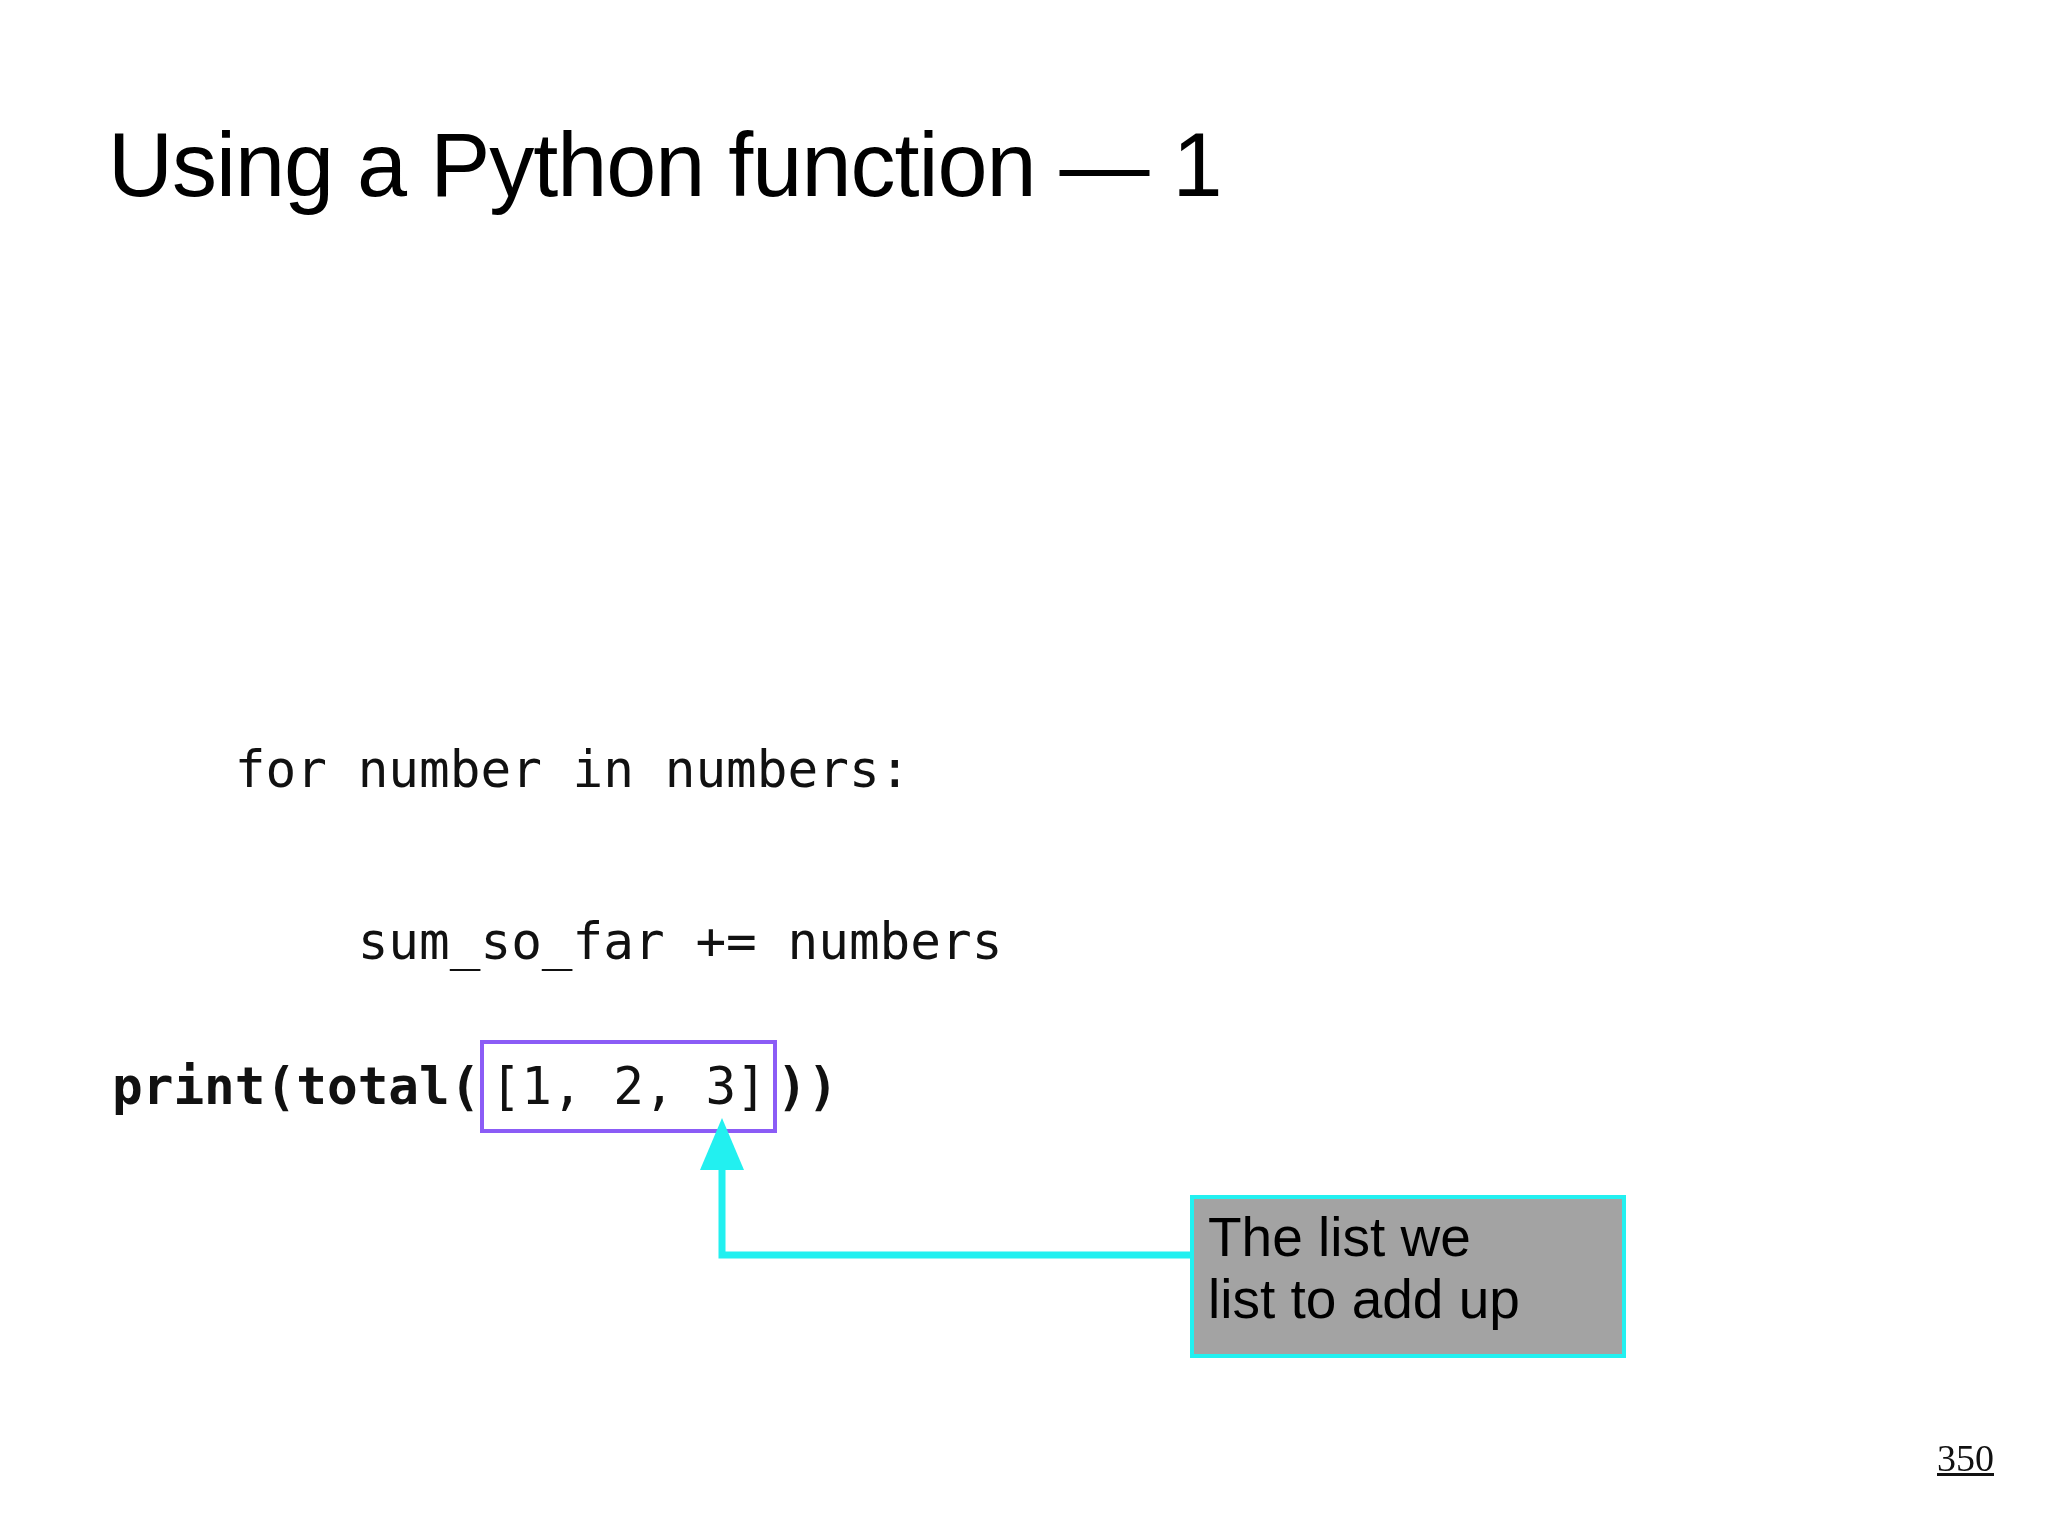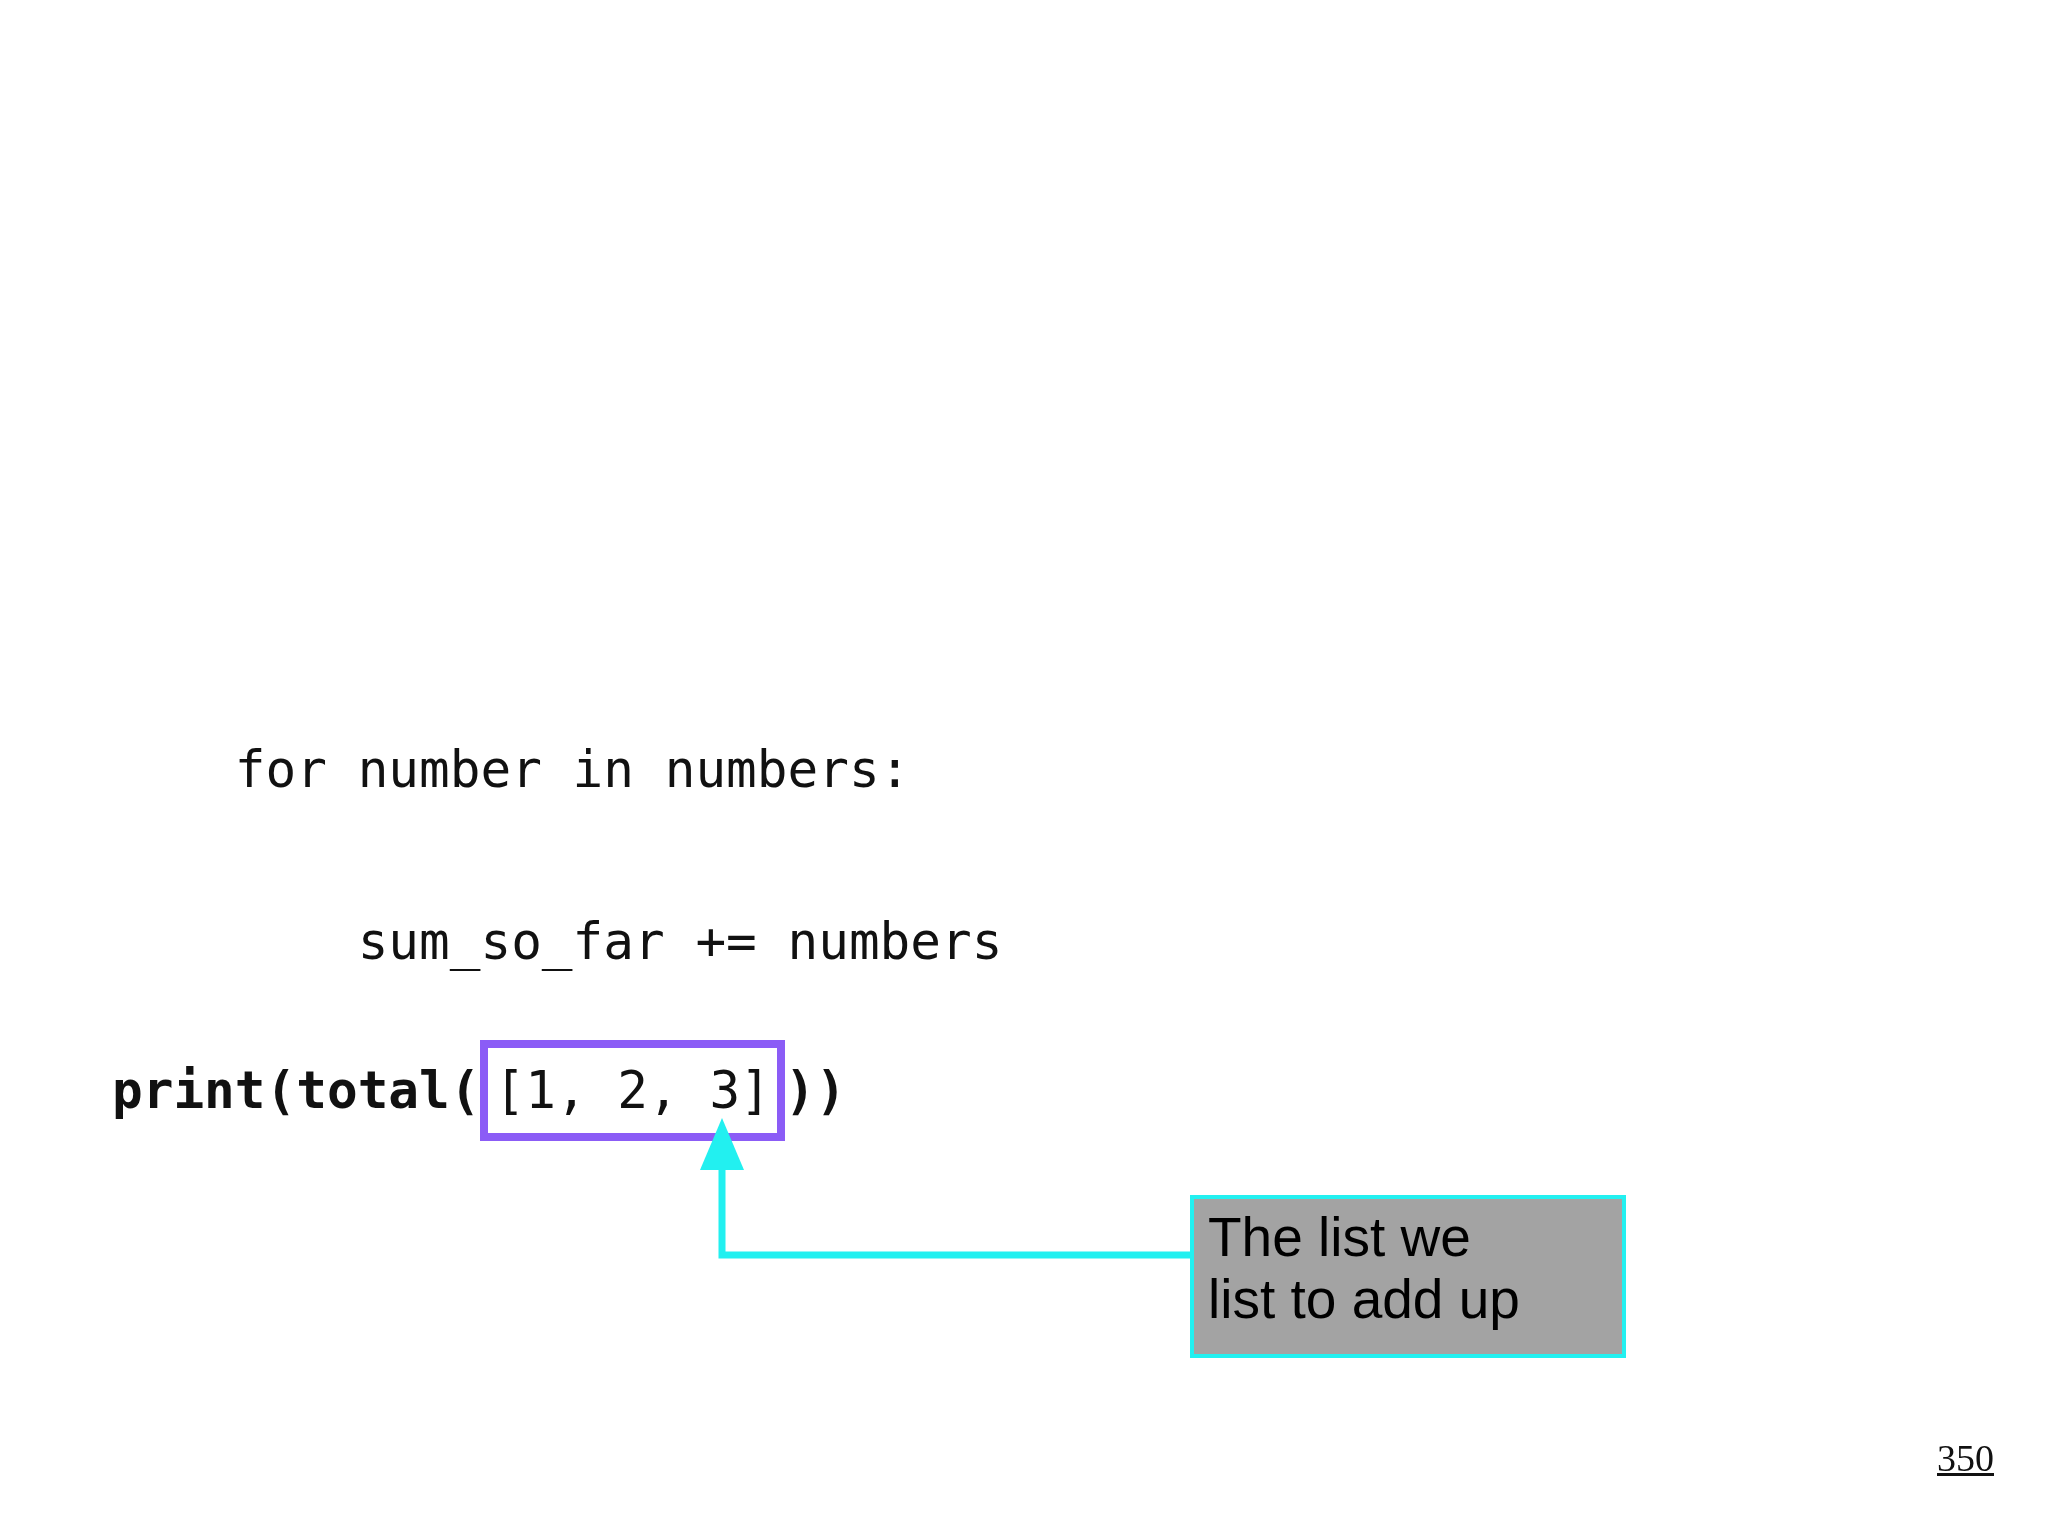--- a/index.html
+++ b/index.html
@@ -67,21 +67,21 @@
     line-height: 1.0;
     color: #111111;
     white-space: pre;
   }
   .print-line .seg {
     white-space: pre;
     font-weight: bold;
   }
   .highlight-box {
     display: inline-block;
-    border: 8px solid #8b5cf6;
+    border: 4px solid #8b5cf6;
     padding: 17px 6px 17px 6px;
     margin: 0 0 0 0;
     position: relative;
     top: 0px;
     line-height: 1.0;
     white-space: pre;
     box-sizing: border-box;
     vertical-align: baseline;
   }
 
@@ -126,20 +126,21 @@
     color: #111111;
     line-height: 1;
     text-decoration: underline;
   }
 </style>
 </head>
 <body>
 
 <div class="slide">
 
+  <div class="slide-title">Using a Python function — 1</div>
 
   <div class="code-block">
     <span class="code-line blank"></span>
     <span class="code-line blank"></span>
     <span class="code-line">    for number in numbers:</span>
     <span class="code-line">        sum_so_far += numbers</span>
     <span class="code-line blank"></span>
     
   </div>
 

